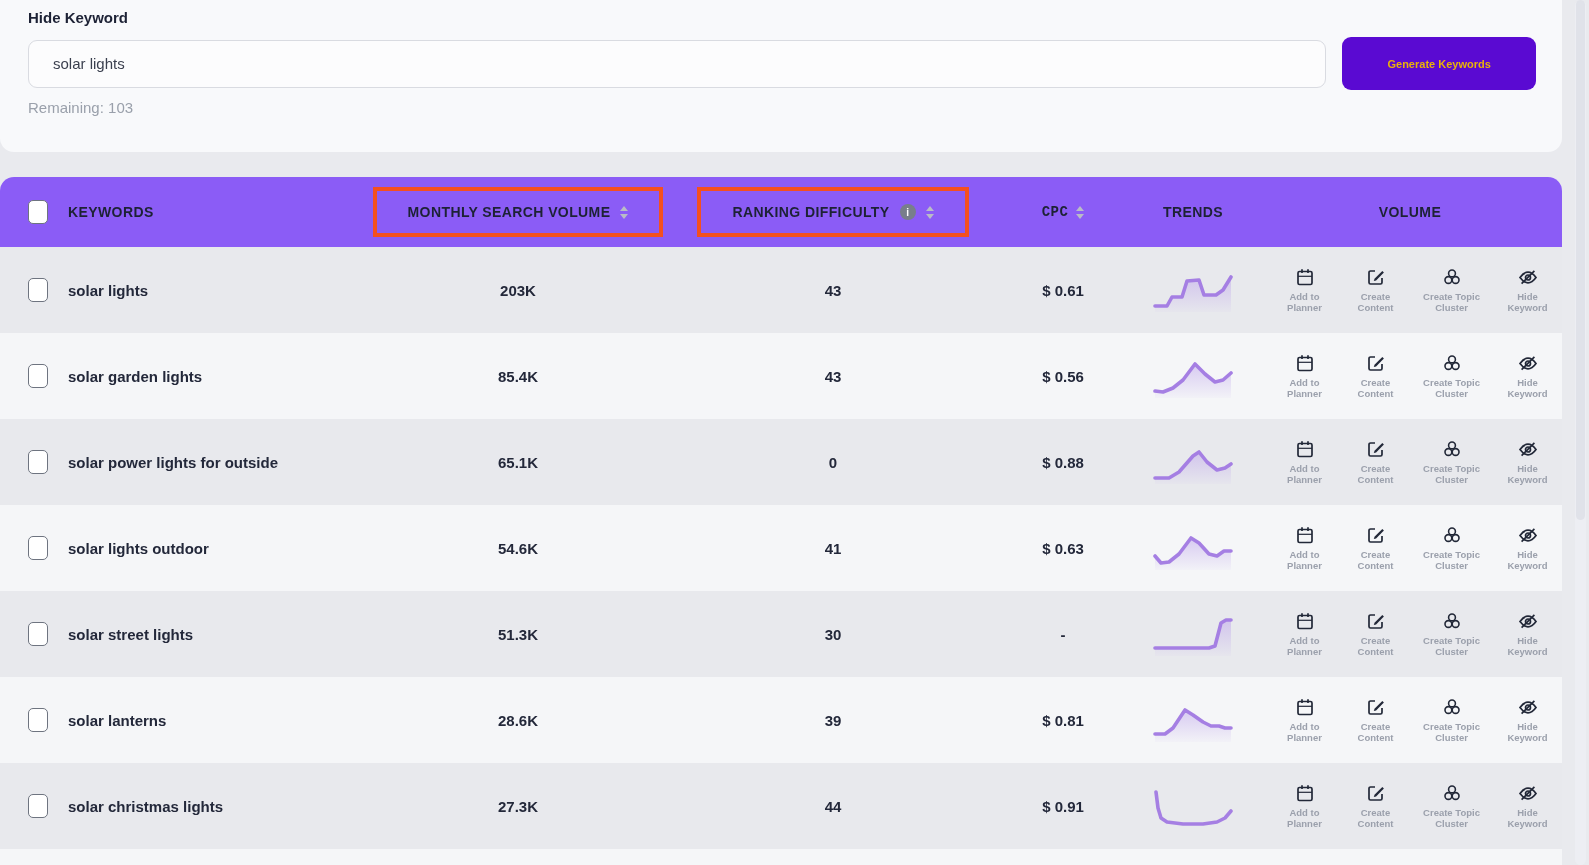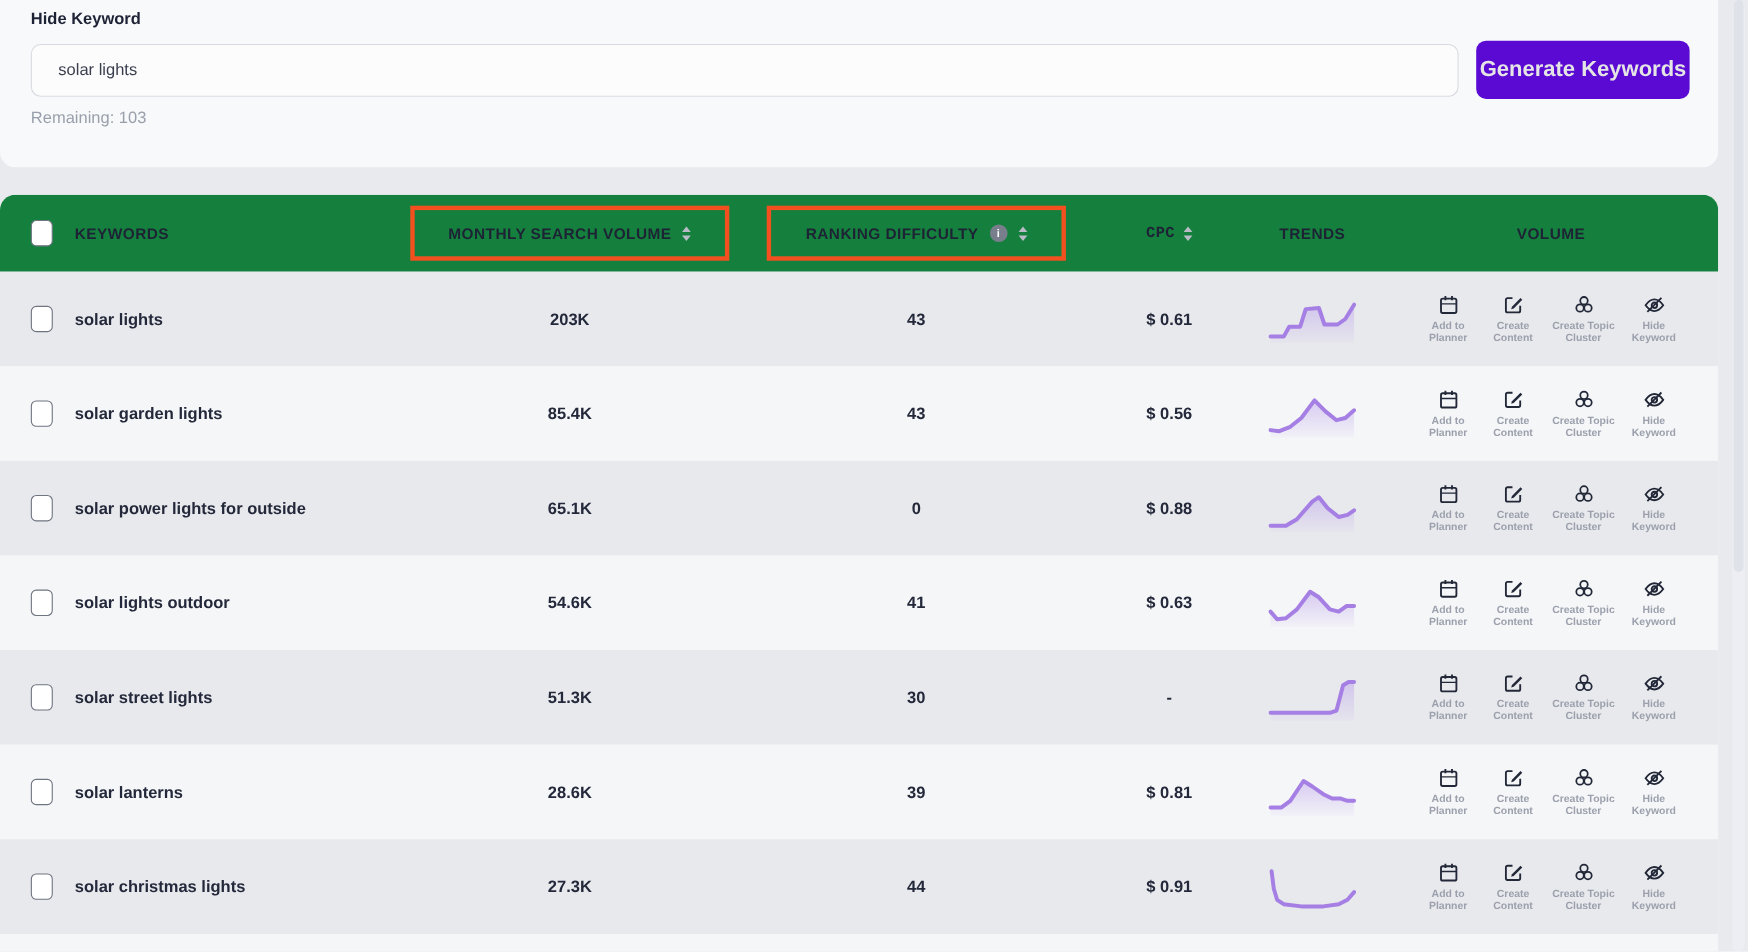--- a/index.html
+++ b/index.html
@@ -31,37 +31,37 @@
   .seed-label { font-size:15px; font-weight:700; color:#1d2235; }
   .seed-row { display:flex; align-items:center; margin-top:11px; gap:16px; }
   .seed-input {
     width:1300px; height:48px; background:#fcfcfd;
     border:1px solid #d9dbe1; border-radius:9px;
     display:flex; align-items:center; padding:0 24px;
     font-size:15px; color:#3a3f4e;
   }
   .generate-btn {
     width:194px; height:53px; border:none; border-radius:9px;
-    background:var(--purple); color:#e5e5e5;
+    background:var(--purple); color:#eab308;
     font-family:"Liberation Sans", sans-serif;
-    font-size:20px; font-weight:700; cursor:pointer;
+    font-size:11px; font-weight:700; cursor:pointer;
   }
   .remaining { margin-top:9px; font-size:15px; font-weight:500; color:#9aa0ab; }
 
   
   .kw-table {
     position:absolute; top:177px; left:0; width:1562px; height:688px;
     background:#f5f6f8; border-radius:14px 14px 0 0; overflow:hidden;
   }
   .grid-row {
     display:grid;
     grid-template-columns:68px 300px 300px 330px 130px 130px 1fr;
     align-items:center;
   }
-  .thead { height:70px; background:#15803d; }
+  .thead { height:70px; background:#8b5cf6; }
   .cell { display:flex; align-items:center; }
   .c-select { padding-left:28px; }
   .c-center { justify-content:center; text-align:center; }
   .hdr-label { font-size:14px; font-weight:800; letter-spacing:.4px; color:#1d2235; white-space:nowrap; }
   .hdr-box {
     display:inline-flex; align-items:center; gap:10px;
     border:4px solid var(--orange); padding:13px 31px; background:transparent;
   }
   .sort-icon { display:inline-flex; flex-direction:column; gap:3px; }
   .sort-icon i { display:block; width:0; height:0; border-left:4.5px solid transparent; border-right:4.5px solid transparent; }
@@ -83,21 +83,21 @@
   .tbody .row:nth-child(even) { background:#f5f6f8; }
 
   .kw { font-size:15px; font-weight:700; color:#23283a; }
   .val { font-size:15px; font-weight:700; color:#23283a; }
 
   .spark { display:block; }
 
   .c-action { justify-content:center; gap:11px; align-items:flex-start; display:flex; }
   .action-item {
     display:flex; flex-direction:column; align-items:center; gap:4px;
-    width:48px; cursor:pointer;
+    width:48px; cursor:pointer;margin-left:12px;
   }
   .action-item.wide { width:58px; }
   .aicon { color:#222838; height:20px; display:flex; align-items:center; }
   .alabel { font-size:9.5px; font-weight:700; color:#9ba0ac; text-align:center; line-height:1.2; }
   .alabel span { display:block; }
 </style>
 </head>
 <body style="--purple: #5a0ad2; --orange: #f4501f;">
 
 <div class="scrollbar-track">

